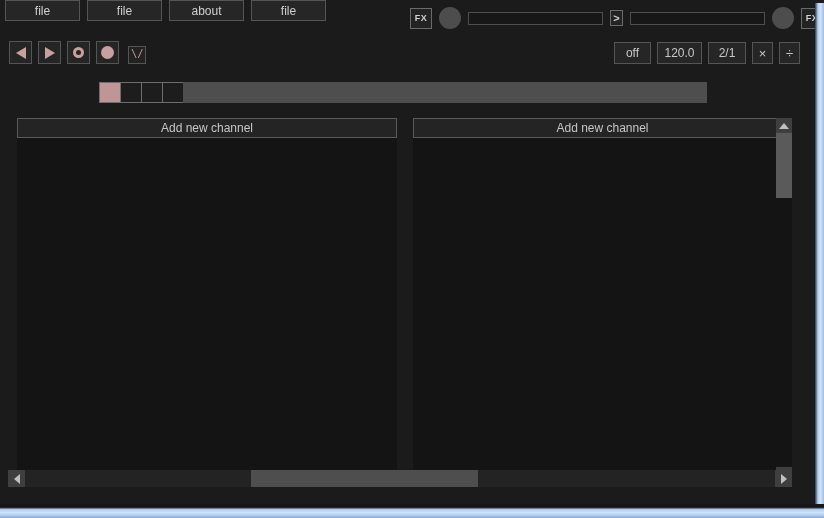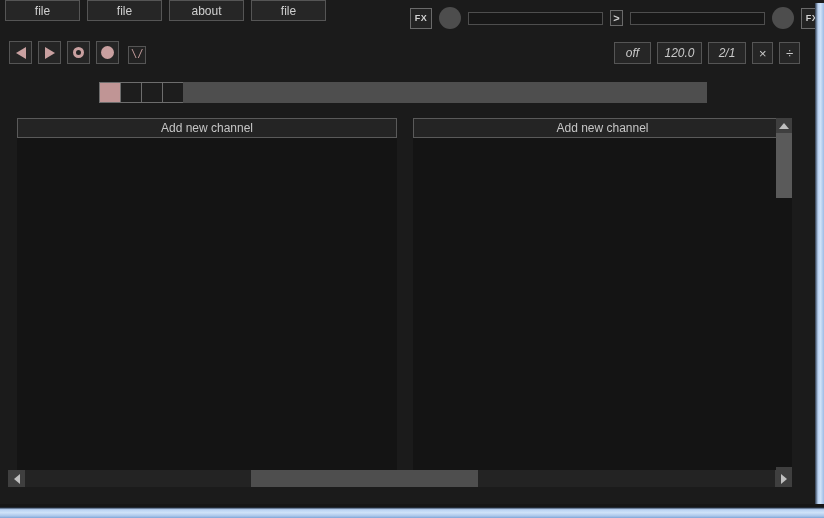--- a/index.html
+++ b/index.html
@@ -180,21 +180,20 @@
     transform: scaleX(0.85);
   }
 
   
   .clock {
     position: absolute;
     right: 15px; top: 42px;
     display: flex;
     gap: 6px;
     align-items: center;
-    font-style: italic;
   }
   .clock .btn { height: 22px; }
   .b-off  { width: 37px; }
   .b-bpm  { width: 45px; }
   .b-beat { width: 38px; }
   .b-sq   { width: 21px; font-size: 13px; }
 
   
   .meter-row {
     position: absolute;

